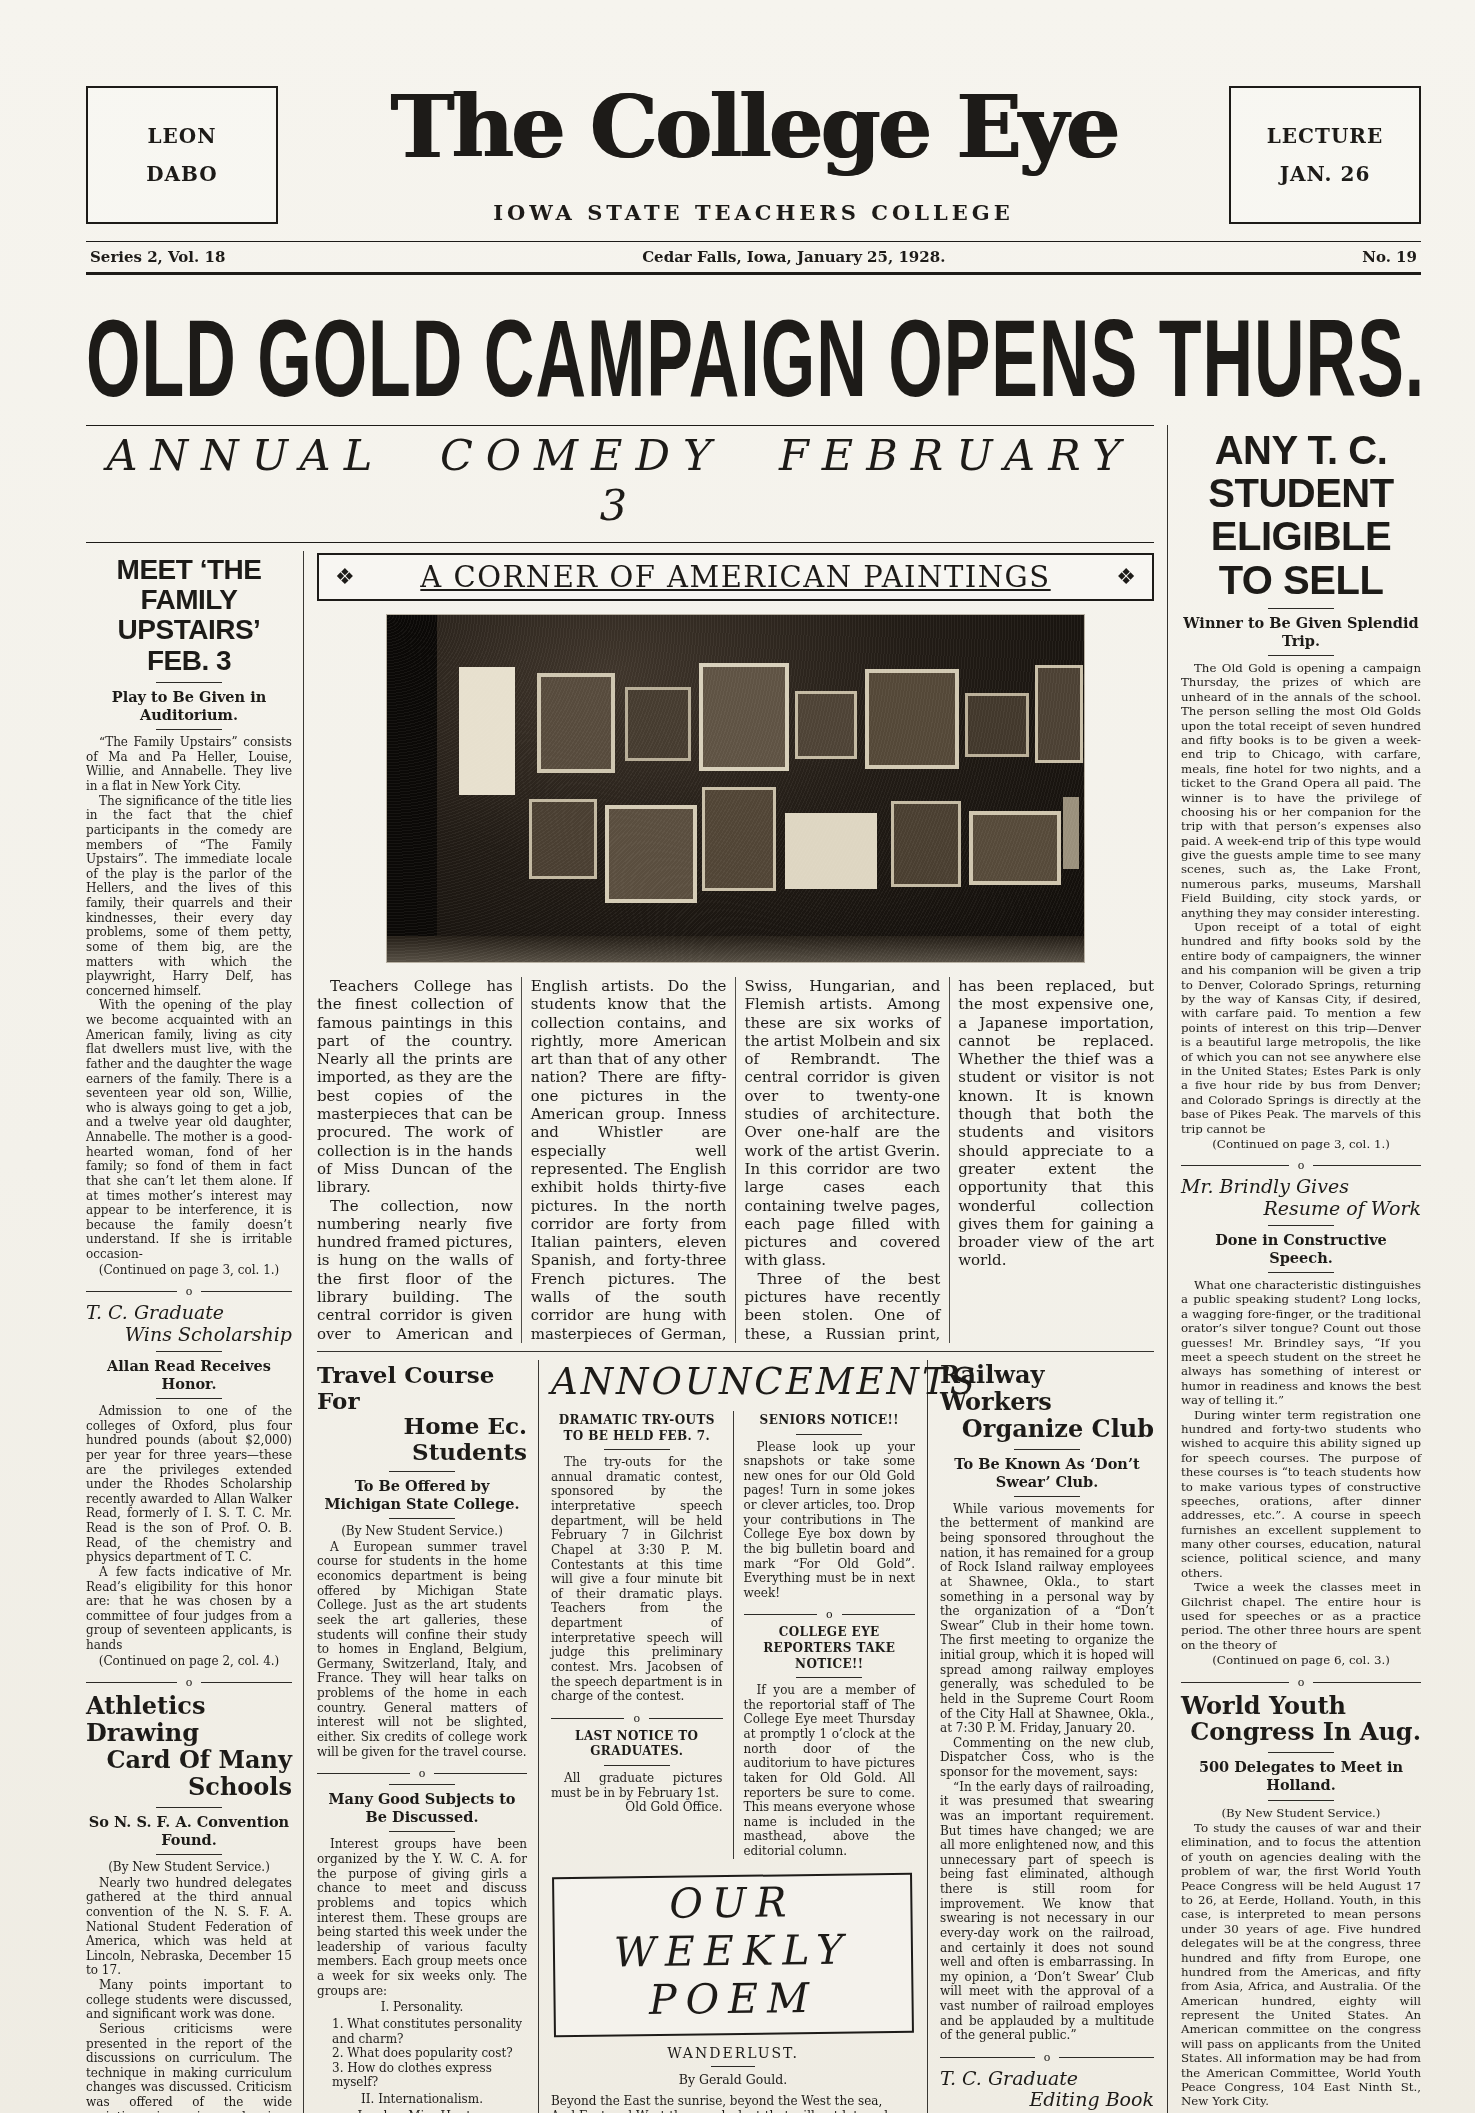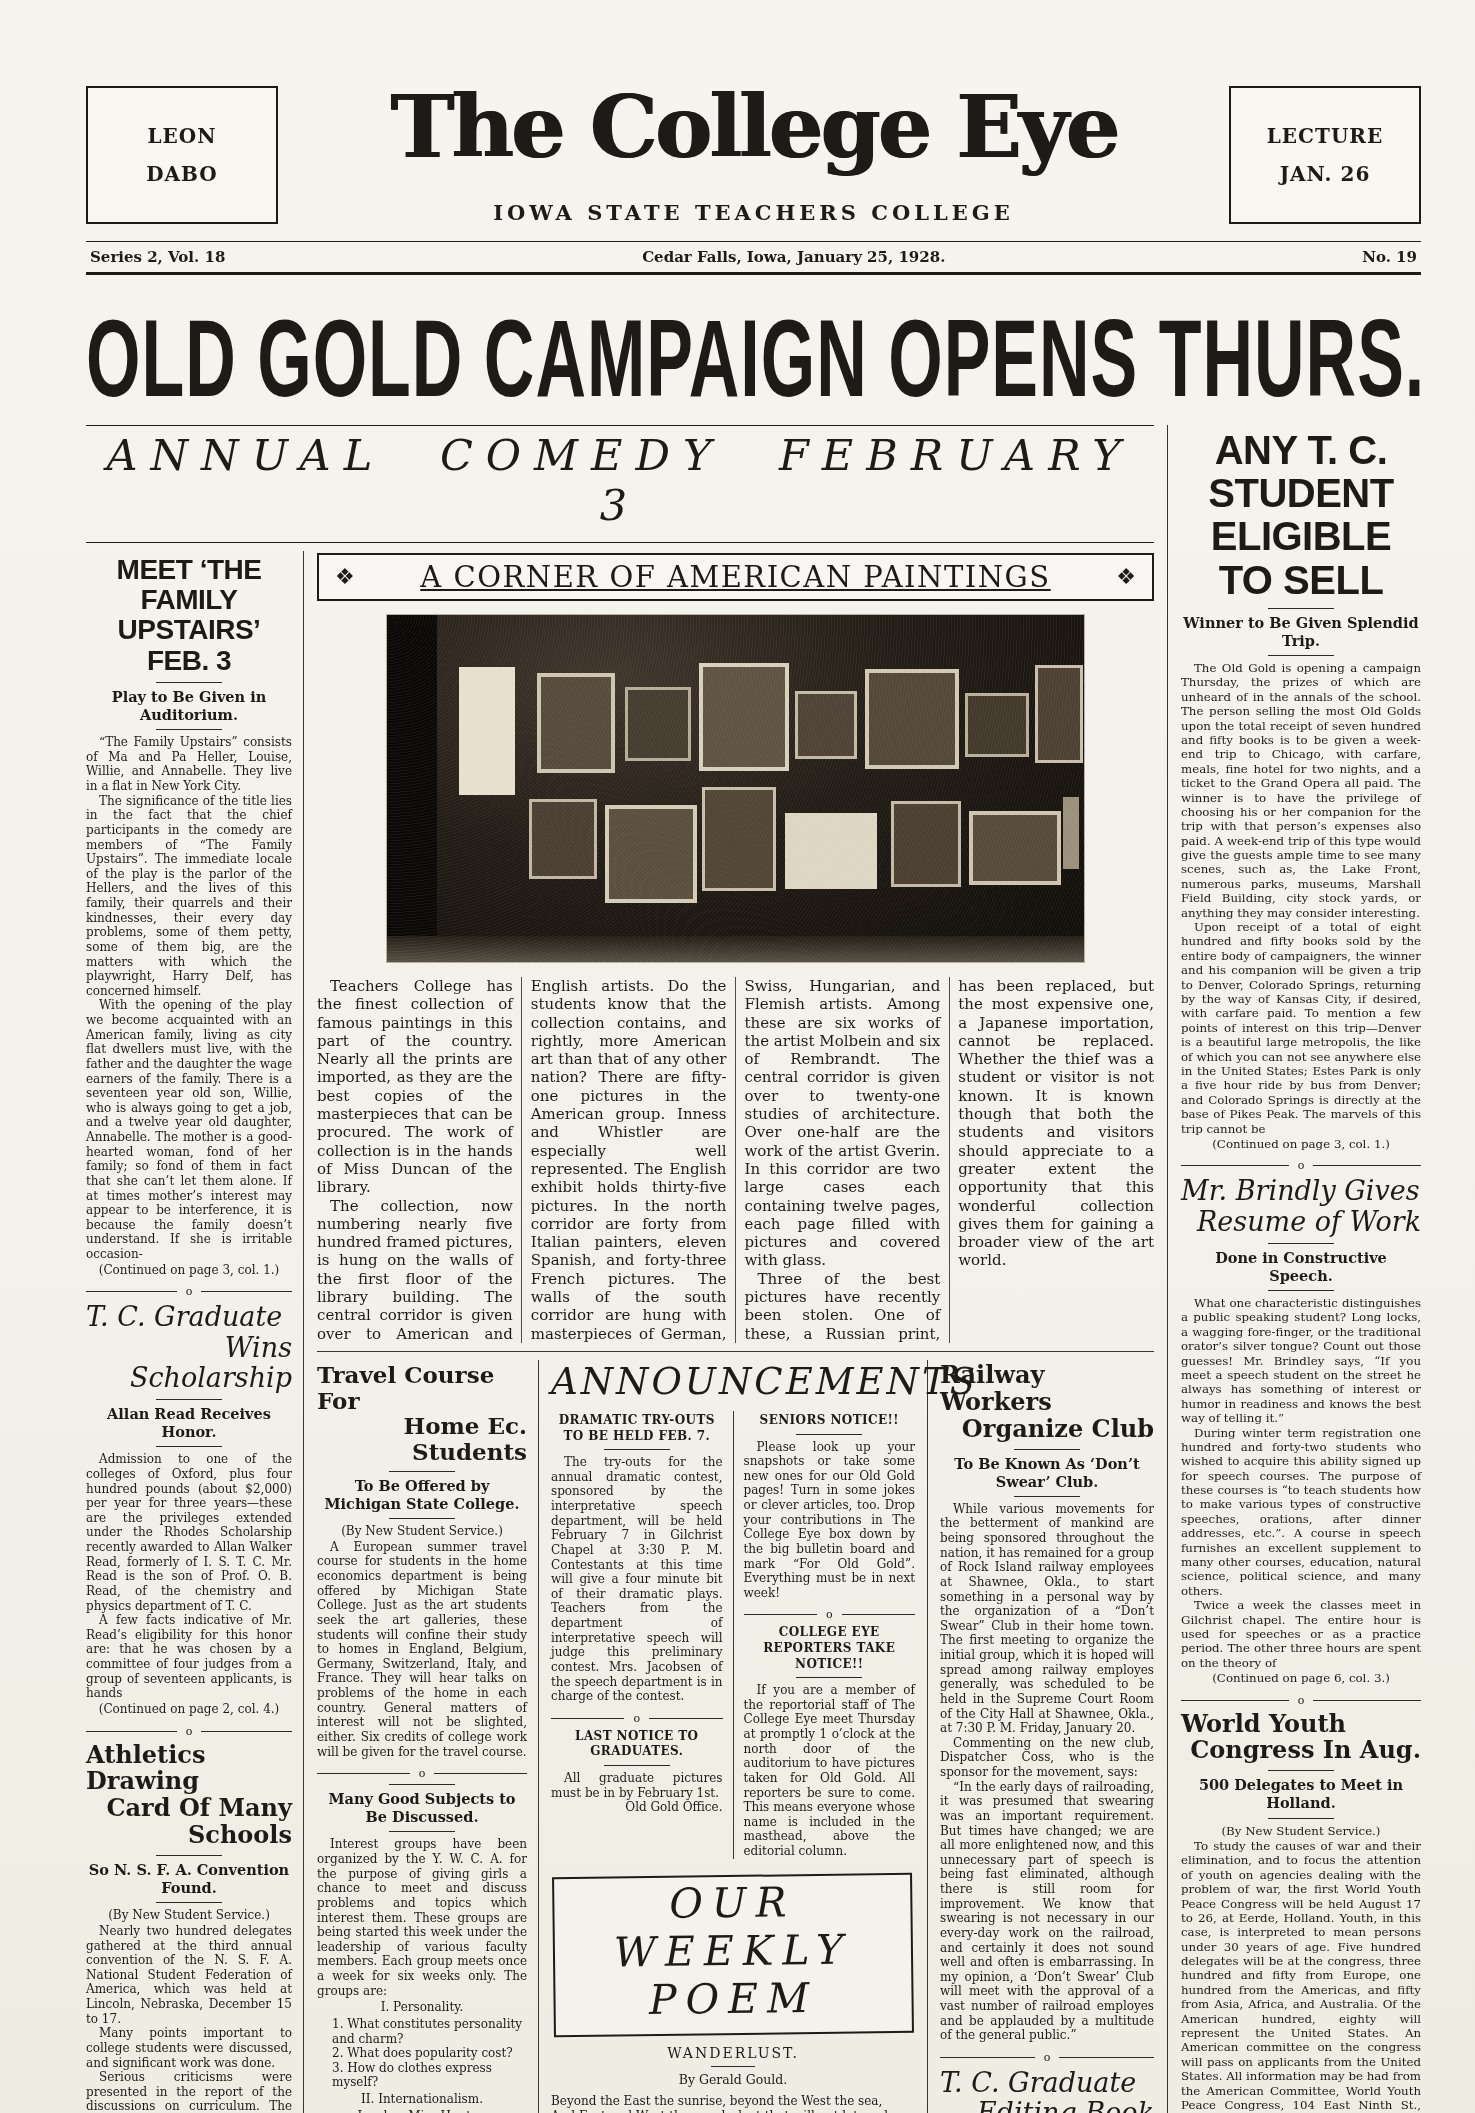--- a/index.html
+++ b/index.html
@@ -32,21 +32,21 @@
   .subbanner-row{border-top:1.5px solid #1d1b18;border-bottom:1.5px solid #1d1b18;
     text-align:center;padding:4px 0 12px;}
   .subbanner{font-style:italic;font-size:43px;letter-spacing:13px;word-spacing:28px;}
   .lc-row{display:flex;margin-top:8px;align-items:stretch;}
   .col-left{width:206px;border-right:1px solid #3a3834;padding-right:11px;}
   .center{flex:1;padding-left:13px;min-width:0;}
 
   
   .hl-sans{font-family:"Liberation Sans",sans-serif;font-weight:700;text-align:center;
     font-size:28px;line-height:1.08;letter-spacing:-0.5px;margin:4px 0 6px;}
-  .hl-ital{font-style:italic;font-weight:400;font-size:27px;line-height:1.12;margin:2px 0 6px;}
+  .hl-ital{font-style:italic;font-weight:400;font-size:19px;line-height:1.12;margin:2px 0 6px;}
   .hl-sb{font-weight:700;font-size:24px;line-height:1.12;margin:2px 0 6px;font-family:"DejaVu Serif",serif;}
   .l2{display:block;text-align:right;}
   .rule-sm{width:66px;border-top:1.5px solid #2c2a26;margin:5px auto;}
   .deck{font-weight:700;font-size:14.5px;line-height:1.25;text-align:center;}
   .body{font-size:12px;line-height:1.22;text-align:justify;}
   .para{text-indent:13px;margin:0;}
   .center-line{text-align:center;text-indent:0;margin:1px 0;}
   .right-line{text-align:right;text-indent:0;margin:0;}
   .li{text-indent:0;padding-left:15px;margin:0;text-align:left;}
   .grp{text-align:center;text-indent:0;margin:2px 0;}

